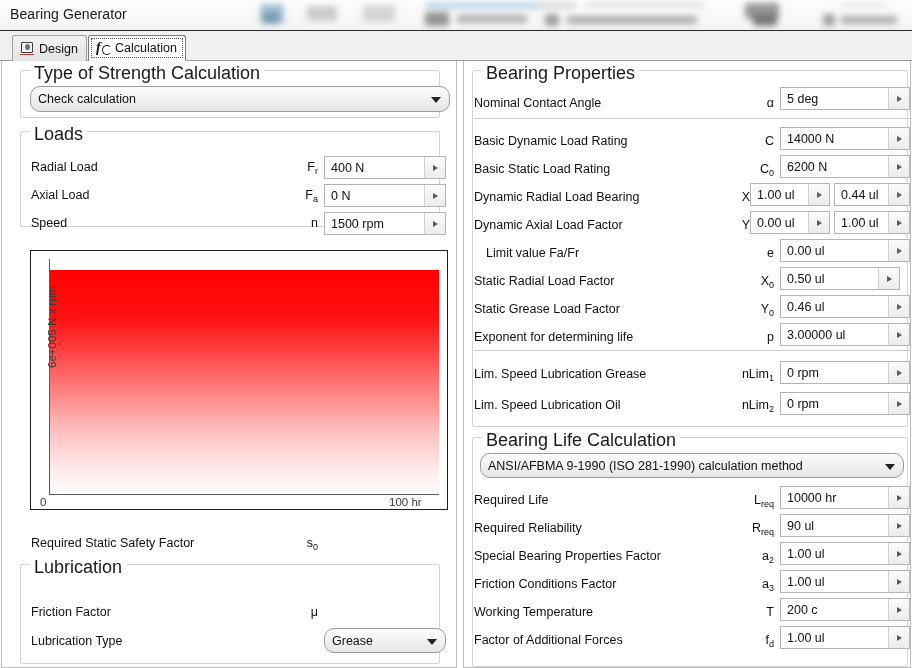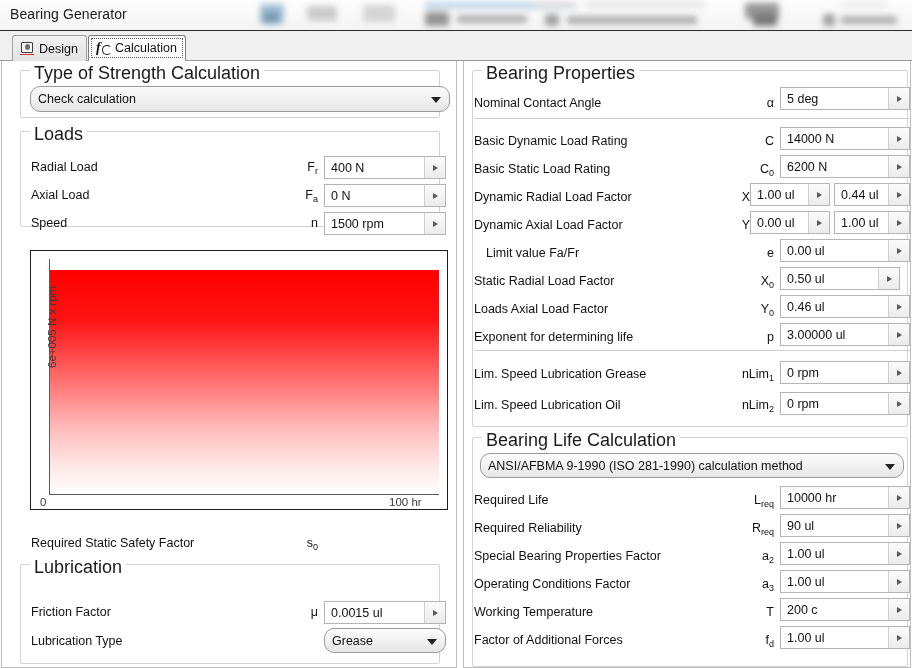--- a/index.html
+++ b/index.html
@@ -192,26 +192,20 @@
 
     <div class="lbl" style="left:29px;top:475px;">Required Static Safety Factor</div>
     <div class="sym" style="left:288px;top:475px;width:28px;">s<sub>0</sub></div>
 
     <div class="group" style="left:18px;top:503px;width:420px;height:100px;">
       <span class="legend">Lubrication</span>
     </div>
 
     <div class="lbl" style="left:29px;top:544px;">Friction Factor</div>
     <div class="sym" style="left:288px;top:544px;width:28px;">μ</div>
-    <div class="field" style="left:322px;top:540px;width:122px;">
-      <span class="val">0.0015 ul</span>
-      <span class="spin">
-          <i></i>
-        </span>
-    </div>
 
     <div class="lbl" style="left:29px;top:573px;">Lubrication Type</div>
     <div class="combo" style="left:322px;top:567px;width:122px;height:25px;">
       <span>Grease</span>
       <span class="caret"></span>
     </div>
   </div>
 
   <div class="panel panel-right">
 
@@ -241,21 +235,21 @@
 
     <div class="lbl" style="left:10px;top:101px;">Basic Static Load Rating</div>
     <div class="sym" style="left:270px;top:101px;width:40px;">C<sub>0</sub></div>
     <div class="field" style="left:316px;top:94px;width:130px;">
       <span class="val">6200 N</span>
       <span class="spin">
           <i></i>
         </span>
     </div>
 
-    <div class="lbl" style="left:10px;top:129px;">Dynamic Radial Load Factor</div>
+    <div class="lbl" style="left:10px;top:129px;">Dynamic Radial Load Bearing</div>
     <div class="sym" style="left:246px;top:129px;width:40px;">X</div>
     <div class="field" style="left:286px;top:122px;width:80px;">
       <span class="val">1.00 ul</span>
       <span class="spin">
           <i></i>
         </span>
     </div>
     <div class="field" style="left:370px;top:122px;width:76px;">
       <span class="val">0.44 ul</span>
       <span class="spin">
@@ -289,21 +283,21 @@
 
     <div class="lbl" style="left:10px;top:213px;">Static Radial Load Factor</div>
     <div class="sym" style="left:270px;top:213px;width:40px;">X<sub>0</sub></div>
     <div class="field" style="left:316px;top:206px;width:120px;">
       <span class="val">0.50 ul</span>
       <span class="spin">
           <i></i>
         </span>
     </div>
 
-    <div class="lbl" style="left:10px;top:241px;">Loads Axial Load Factor</div>
+    <div class="lbl" style="left:10px;top:241px;">Static Grease Load Factor</div>
     <div class="sym" style="left:270px;top:241px;width:40px;">Y<sub>0</sub></div>
     <div class="field" style="left:316px;top:234px;width:130px;">
       <span class="val">0.46 ul</span>
       <span class="spin">
           <i></i>
         </span>
     </div>
 
     <div class="lbl" style="left:10px;top:269px;">Exponent for determining life</div>
     <div class="sym" style="left:270px;top:269px;width:40px;">p</div>
@@ -363,21 +357,21 @@
 
     <div class="lbl" style="left:10px;top:488px;">Special Bearing Properties Factor</div>
     <div class="sym" style="left:266px;top:488px;width:44px;">a<sub>2</sub></div>
     <div class="field" style="left:316px;top:481px;width:130px;">
       <span class="val">1.00 ul</span>
       <span class="spin">
           <i></i>
         </span>
     </div>
 
-    <div class="lbl" style="left:10px;top:516px;">Operating Conditions Factor</div>
+    <div class="lbl" style="left:10px;top:516px;">Friction Conditions Factor</div>
     <div class="sym" style="left:266px;top:516px;width:44px;">a<sub>3</sub></div>
     <div class="field" style="left:316px;top:509px;width:130px;">
       <span class="val">1.00 ul</span>
       <span class="spin">
           <i></i>
         </span>
     </div>
 
     <div class="lbl" style="left:10px;top:544px;">Working Temperature</div>
     <div class="sym" style="left:266px;top:544px;width:44px;">T</div>

